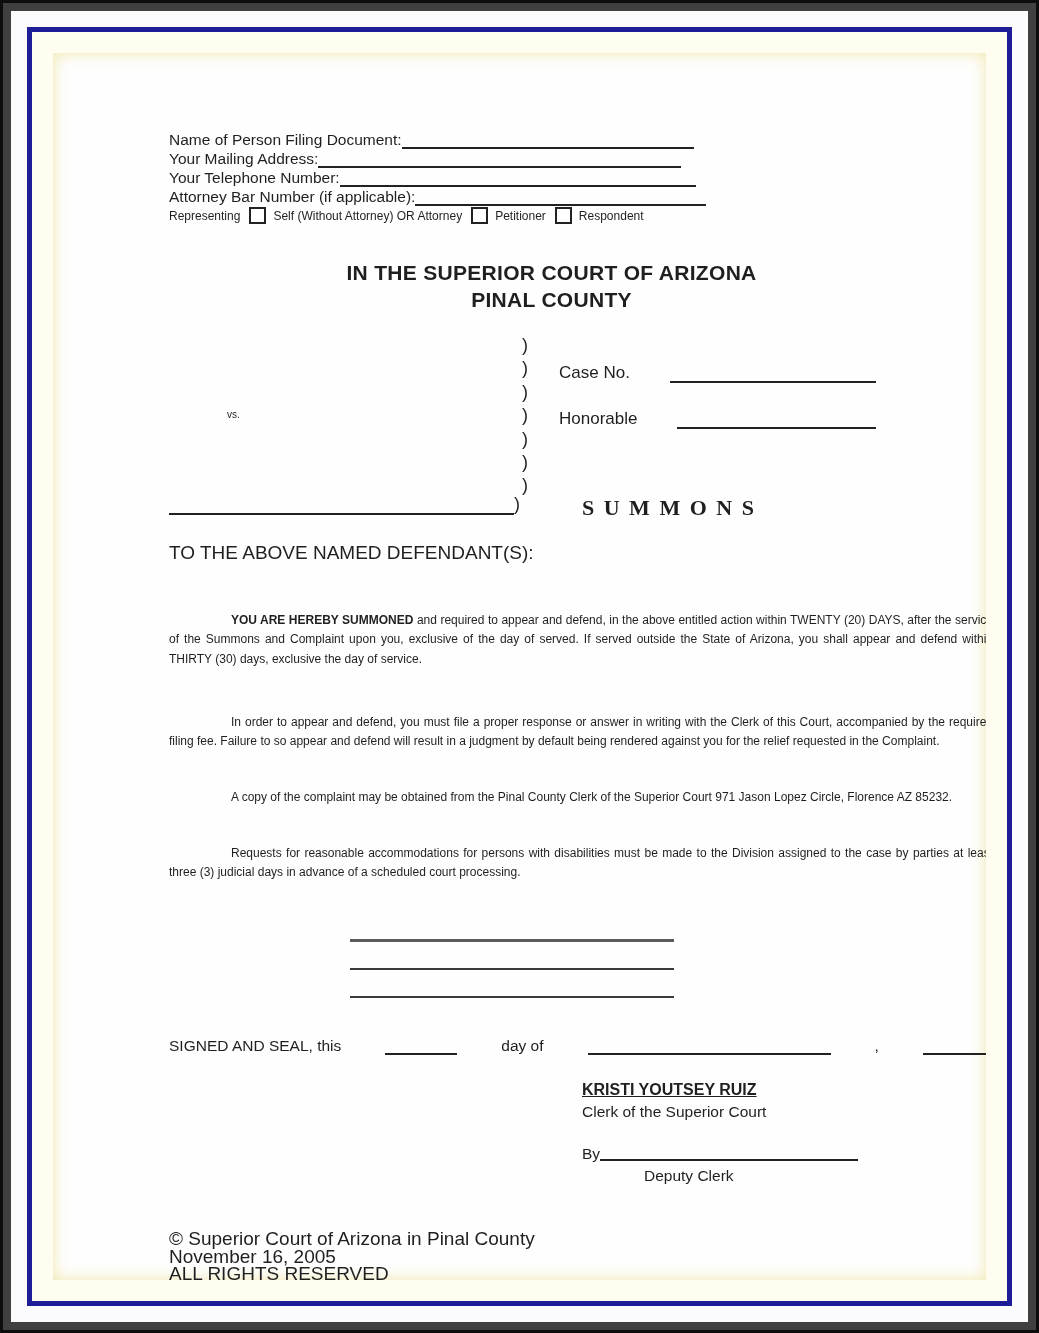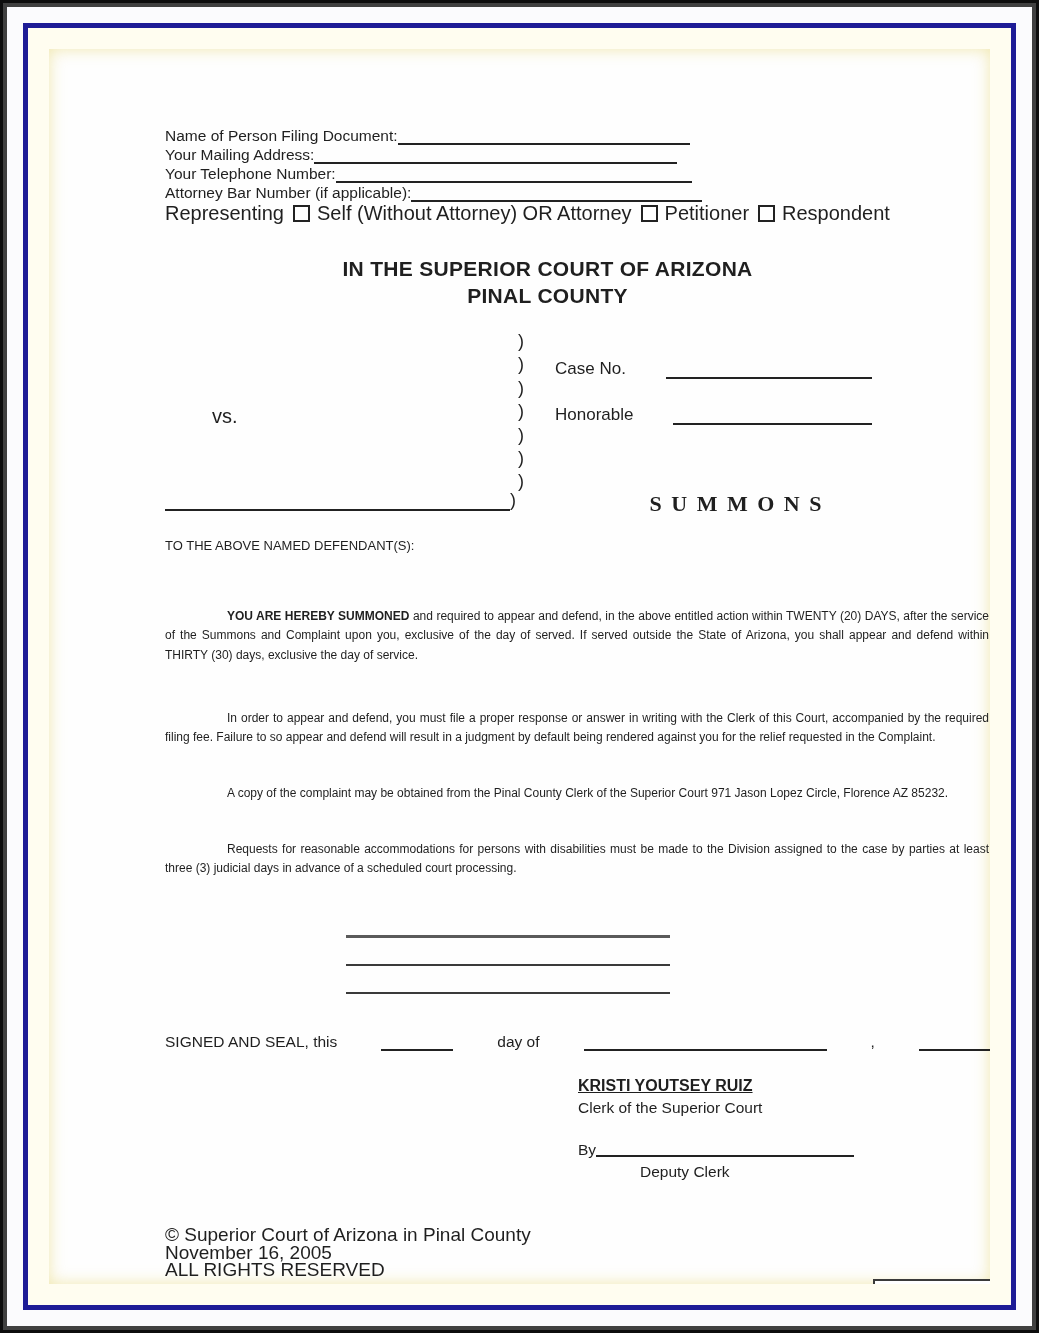--- a/index.html
+++ b/index.html
@@ -5,21 +5,21 @@
   html,body{margin:0;padding:0;}
   body{
     width:1039px;height:1333px;position:relative;
     background:#0d0d0d;
     font-family:"Liberation Sans","DejaVu Sans",sans-serif;
     color:#1f1f1f;
     -webkit-font-smoothing:antialiased;
   }
   #frame-magenta{
     position:absolute;left:3px;top:3px;right:3px;bottom:3px;
-    border:4px solid #404040;background:#fbfbfd;
+    border:8px solid #404040;background:#fbfbfd;
   }
   #frame-navy{
     position:absolute;left:16px;top:16px;right:16px;bottom:16px;
     border:5px solid #1e1c96;background:#fffdf0;
   }
   #content{
     position:absolute;left:21px;top:21px;right:21px;bottom:21px;
     background:#fefefe;
     box-shadow:inset 0 0 16px rgba(234,219,130,0.65);
     overflow:hidden;
@@ -28,31 +28,31 @@
   .row{display:flex;align-items:flex-end;}
   .uline{display:inline-block;border-bottom:2px solid #222;height:16px;}
   .fill{flex:1;border-bottom:2px solid #222;height:16px;}
   .hdr-fields{left:116px;top:77px;font-size:15.5px;line-height:19px;}
   .hdr-row{display:flex;align-items:flex-end;height:19px;}
   .hdr-row .label{white-space:nowrap;}
   .checkbox{
     display:inline-block;width:13px;height:13px;border:2px solid #222;
     margin:0 7px 1px 9px;vertical-align:-2px;background:#fff;
   }
-  .rep-row{display:flex;align-items:flex-end;height:20px;margin-top:1px;font-size:20px;white-space:nowrap;}
+  .rep-row{display:flex;align-items:flex-start;height:20px;margin-top:1px;font-size:12px;white-space:nowrap;}
   .court-title{left:0;top:206px;width:997px;text-align:center;
     font-size:21px;font-weight:bold;line-height:27px;letter-spacing:0.3px;}
   .paren-col{left:465px;top:281px;font-size:18px;line-height:23.4px;text-align:center;width:14px;}
-  .vs{left:163px;top:356px;font-size:20px;}
+  .vs{left:174px;top:356px;font-size:10px;}
   .plaintiff-row{left:116px;top:441px;font-size:18px;}
   .cap-row{left:506px;width:317px;font-size:17px;gap:40px;}
-  .summons{left:529px;top:442px;width:317px;text-align:center;
+  .summons{left:529px;top:442px;width:317px;text-align:left;
     font-family:"Liberation Serif","DejaVu Serif",serif;
     font-size:22px;font-weight:bold;letter-spacing:2px;}
-  .defendant{left:116px;top:489px;font-size:13px;}
+  .defendant{left:116px;top:489px;font-size:19px;}
   .para{left:116px;width:824px;font-size:12px;line-height:19.3px;
     text-align:justify;text-indent:62px;}
   .noindent{text-indent:0;text-align:left;}
   .addr-line{left:297px;width:324px;height:0;}
   .signed-row{left:116px;top:984px;font-size:15.5px;white-space:nowrap;gap:40px;}
   .signed-row .uline{margin:0 4px;}
   .sig-block{left:529px;top:1026px;font-size:15.5px;line-height:22px;}
   .sig-name{font-weight:bold;font-size:16px;text-decoration:underline;}
   .by-row{display:flex;align-items:flex-start;margin-top:20px;width:276px;}
   .deputy{margin-left:62px;}

